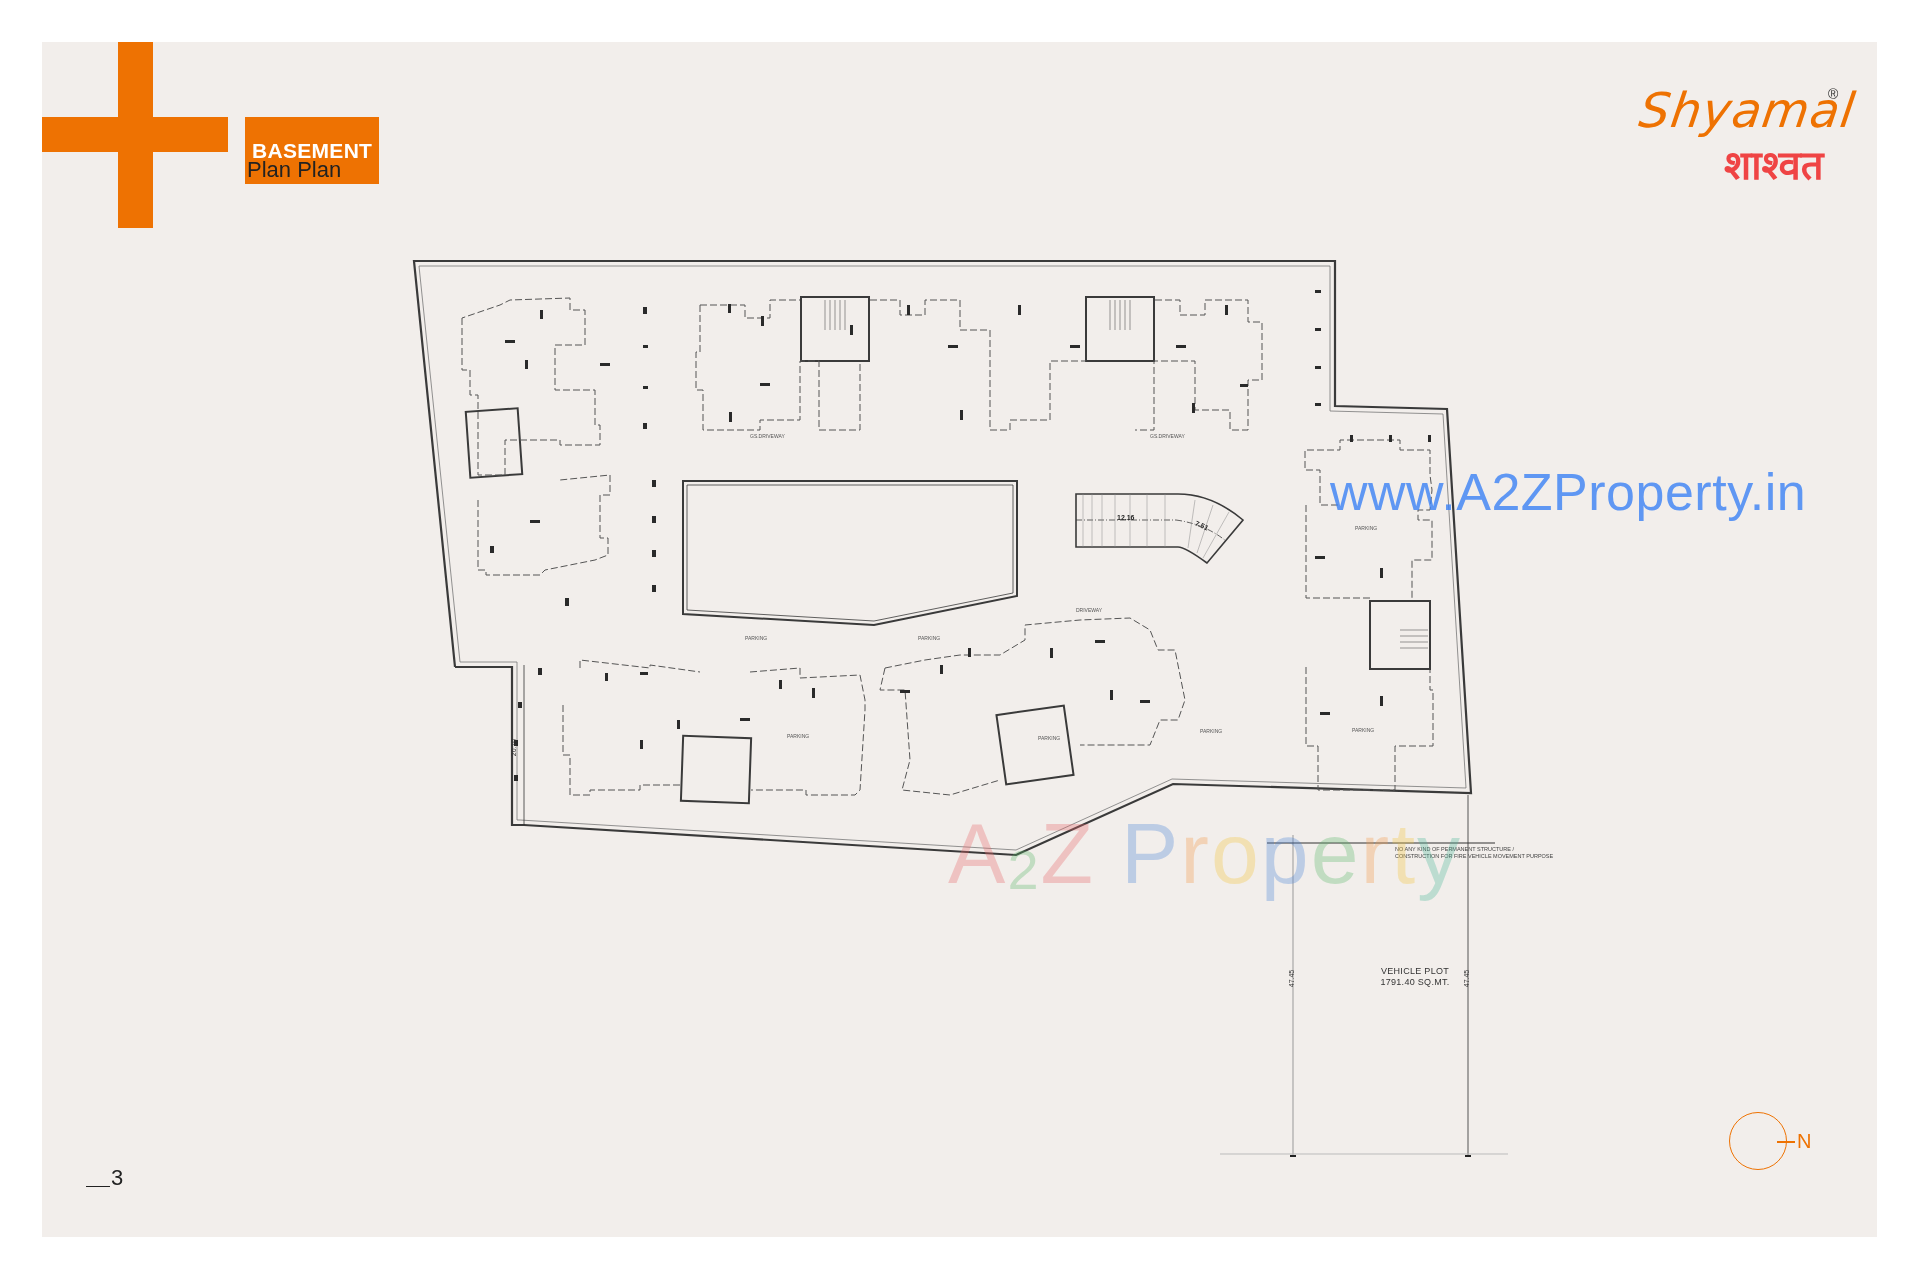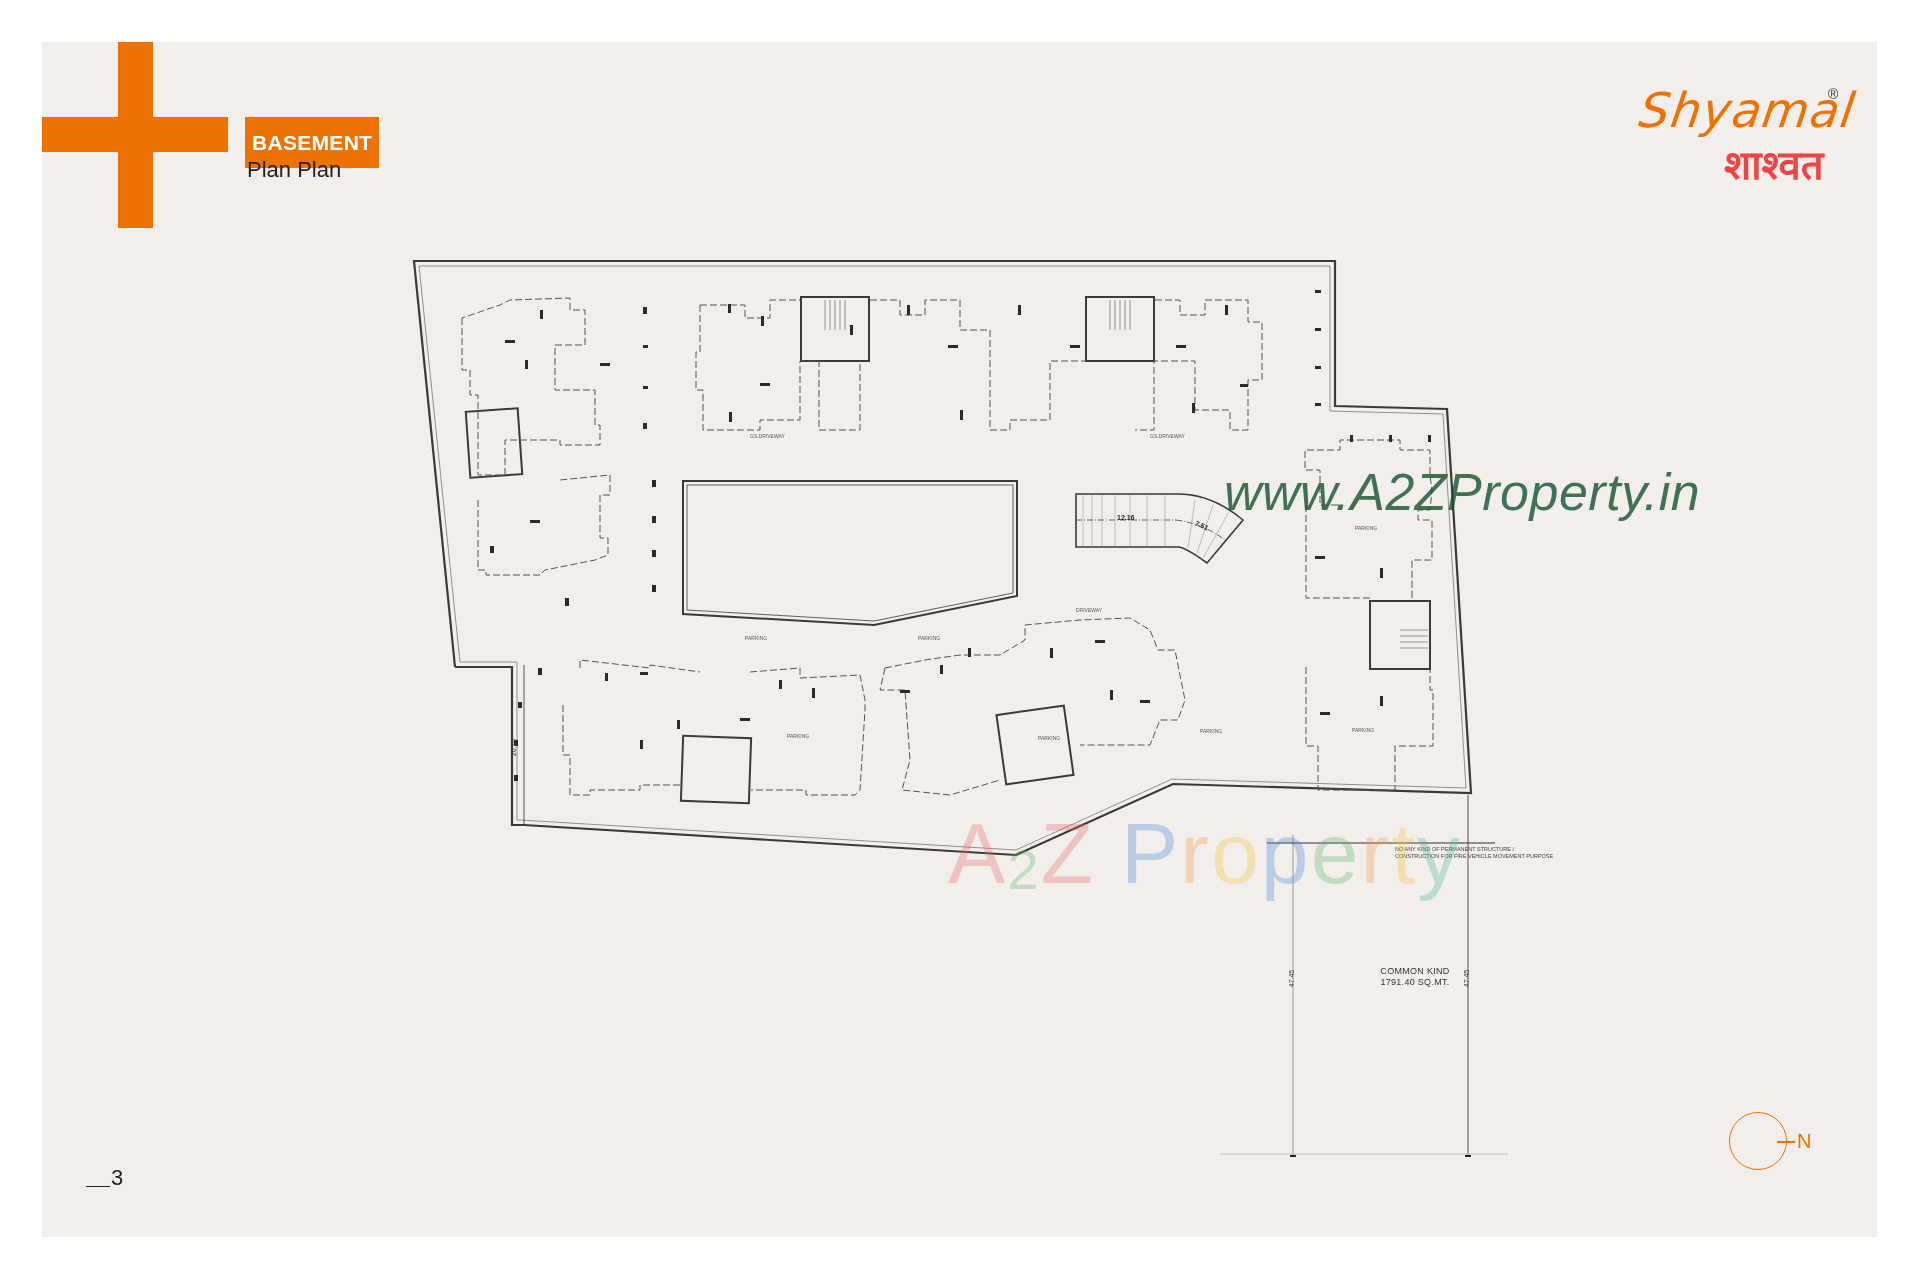--- a/index.html
+++ b/index.html
@@ -1,33 +1,33 @@
 <!DOCTYPE html>
 <html><head>
 <meta charset="utf-8">
 <style>
   html, body { margin:0; padding:0; background:#ffffff; }
   body { width:1920px; height:1280px; position:relative; overflow:hidden; font-family:"Liberation Sans", sans-serif; }
   .page { position:absolute; left:42px; top:42px; width:1835px; height:1195px; background:#F2EEEB; }
   .cross-v { position:absolute; left:118px; top:42px; width:35px; height:186px; background:#EE7202; }
   .cross-h { position:absolute; left:42px; top:117px; width:186px; height:35px; background:#EE7202; }
-  .title-badge { position:absolute; left:245px; top:117px; height:35px; padding:8px 7px; background:#EE7202; color:#fff; font-weight:bold; font-size:21px; line-height:35px; letter-spacing:0.3px; }
+  .title-badge { position:absolute; left:245px; top:117px; height:35px; padding:16px 7px; background:#EE7202; color:#fff; font-weight:bold; font-size:21px; line-height:35px; letter-spacing:0.3px; }
   .subtitle { position:absolute; left:247px; top:157px; font-size:22px; color:#222; }
   .logo { position:absolute; left:1640px; top:82px; width:200px; height:110px; }
   .logo-en { position:absolute; left:0; top:0; font-family:"DejaVu Sans", sans-serif; font-style:italic; font-size:48px; color:#EE7202; letter-spacing:1px; transform:skewX(-8deg); }
   .logo-reg { position:absolute; left:188px; top:4px; font-size:14px; color:#333; }
   .logo-hi { position:absolute; left:84px; top:54px; font-family:"DejaVu Sans", sans-serif; font-size:40px; font-weight:bold; color:#ef4444; }
   .page-num { position:absolute; left:86px; top:1165px; font-size:22px; color:#222; }
   .page-num .dash { display:inline-block; width:24px; border-bottom:1.5px solid #222; margin-right:1px; vertical-align:-2px; }
   .north { position:absolute; left:1729px; top:1112px; width:90px; height:62px; }
   .north-circle { position:absolute; left:0; top:0; width:56px; height:56px; border:1.5px solid #EE7202; border-radius:50%; }
   .north-tick { position:absolute; left:48px; top:29px; width:18px; height:1.5px; background:#EE7202; }
   .north-label { position:absolute; left:68px; top:18px; font-size:20px; color:#EE7202; }
   .plan { position:absolute; left:0; top:0; width:1920px; height:1280px; }
-  .wm1 { position:absolute; left:1224px; top:462px; font-size:52px; color:#14532d; opacity:0.8; letter-spacing:0.5px; white-space:nowrap;font-style:italic; }
+  .wm1 { position:absolute; left:1330px; top:462px; font-size:52px; color:#3b82f6; opacity:0.8; letter-spacing:0.5px; white-space:nowrap; }
   .wm2 { position:absolute; left:932px; top:804px; font-size:86px; font-weight:normal; opacity:0.32; white-space:nowrap; letter-spacing:2px;margin-left:16px; }
   .wm2 span { display:inline-block; }
   .cp-label { position:absolute; left:1355px; top:966px; width:120px; text-align:center; font-size:9px; color:#333; line-height:11px; letter-spacing:0.3px; }
   .note { position:absolute; left:1395px; top:846px; font-size:5.5px; color:#444; line-height:7px; white-space:nowrap; }
   .dim { position:absolute; font-size:7px; color:#333; white-space:nowrap; }
   .ramp-dim { position:absolute; font-size:7px; color:#222; font-weight:bold; }
 </style>
 </head>
 <body>
 
@@ -201,21 +201,21 @@
   </g>
 </svg>
 
 <span class="ramp-dim" style="left:1117px; top:514px;">12.16</span>
 <span class="ramp-dim" style="left:1195px; top:522px; transform:rotate(25deg);">7.51</span>
 <span class="dim" style="left:505px; top:744px; transform:rotate(-90deg);">20.10</span>
 <span class="dim" style="left:1283px; top:975px; transform:rotate(-90deg);">47.45</span>
 <span class="dim" style="left:1458px; top:975px; transform:rotate(-90deg);">47.45</span>
 
 <div class="cp-label">
-  <div>COMMON KIND</div>
+  <div>VEHICLE PLOT</div>
   <div>1791.40 SQ.MT.</div>
 </div>
 
 <div class="note">
   <div>NO ANY KIND OF PERMANENT STRUCTURE /</div>
   <div>CONSTRUCTION FOR FIRE VEHICLE MOVEMENT PURPOSE</div>
 </div>
 
 <div class="wm1">www.A2ZProperty.in</div>
 <div class="wm2" id="wm2"><span style="color: rgb(232, 104, 106);">A</span><span style="color: rgb(91, 184, 106); font-size: 56px; vertical-align: -6px;">2</span><span style="color: rgb(232, 104, 106);">Z</span><span style="color: rgb(255, 255, 255);">&nbsp;</span><span style="color: rgb(78, 134, 216);">P</span><span style="color: rgb(242, 154, 74);">r</span><span style="color: rgb(242, 197, 61);">o</span><span style="color: rgb(78, 134, 216);">p</span><span style="color: rgb(91, 184, 106);">e</span><span style="color: rgb(242, 154, 74);">r</span><span style="color: rgb(242, 197, 61);">t</span><span style="color: rgb(77, 184, 154);">y</span></div>

